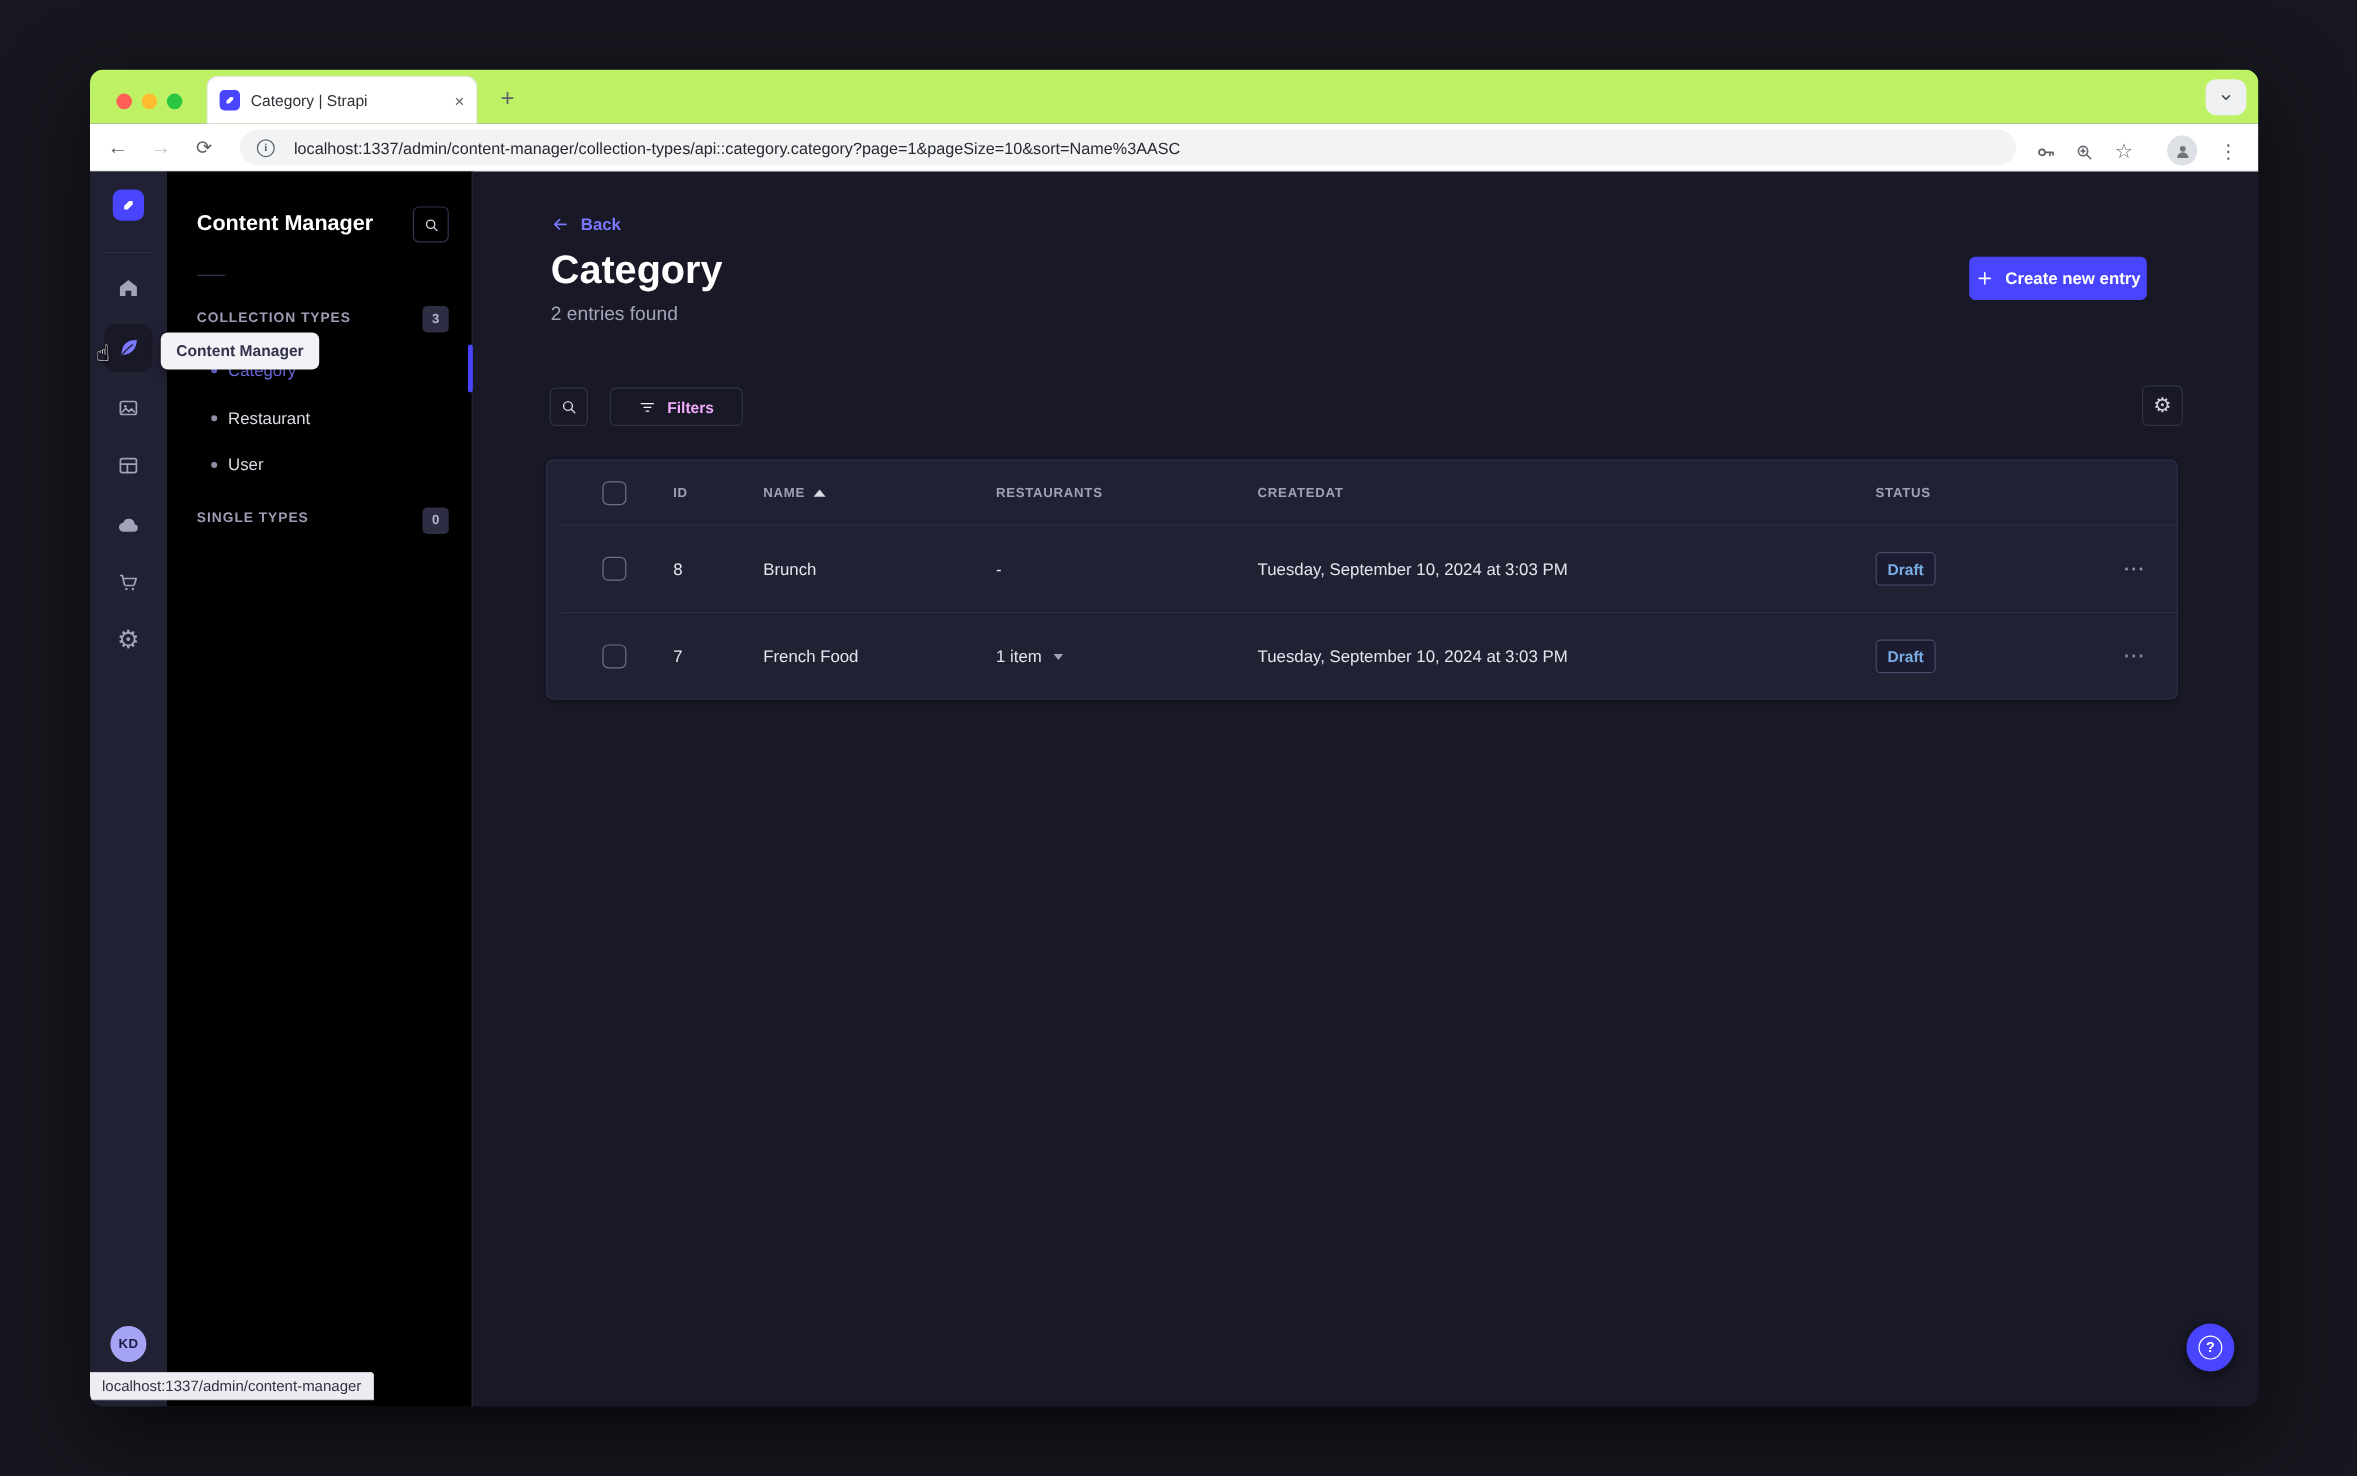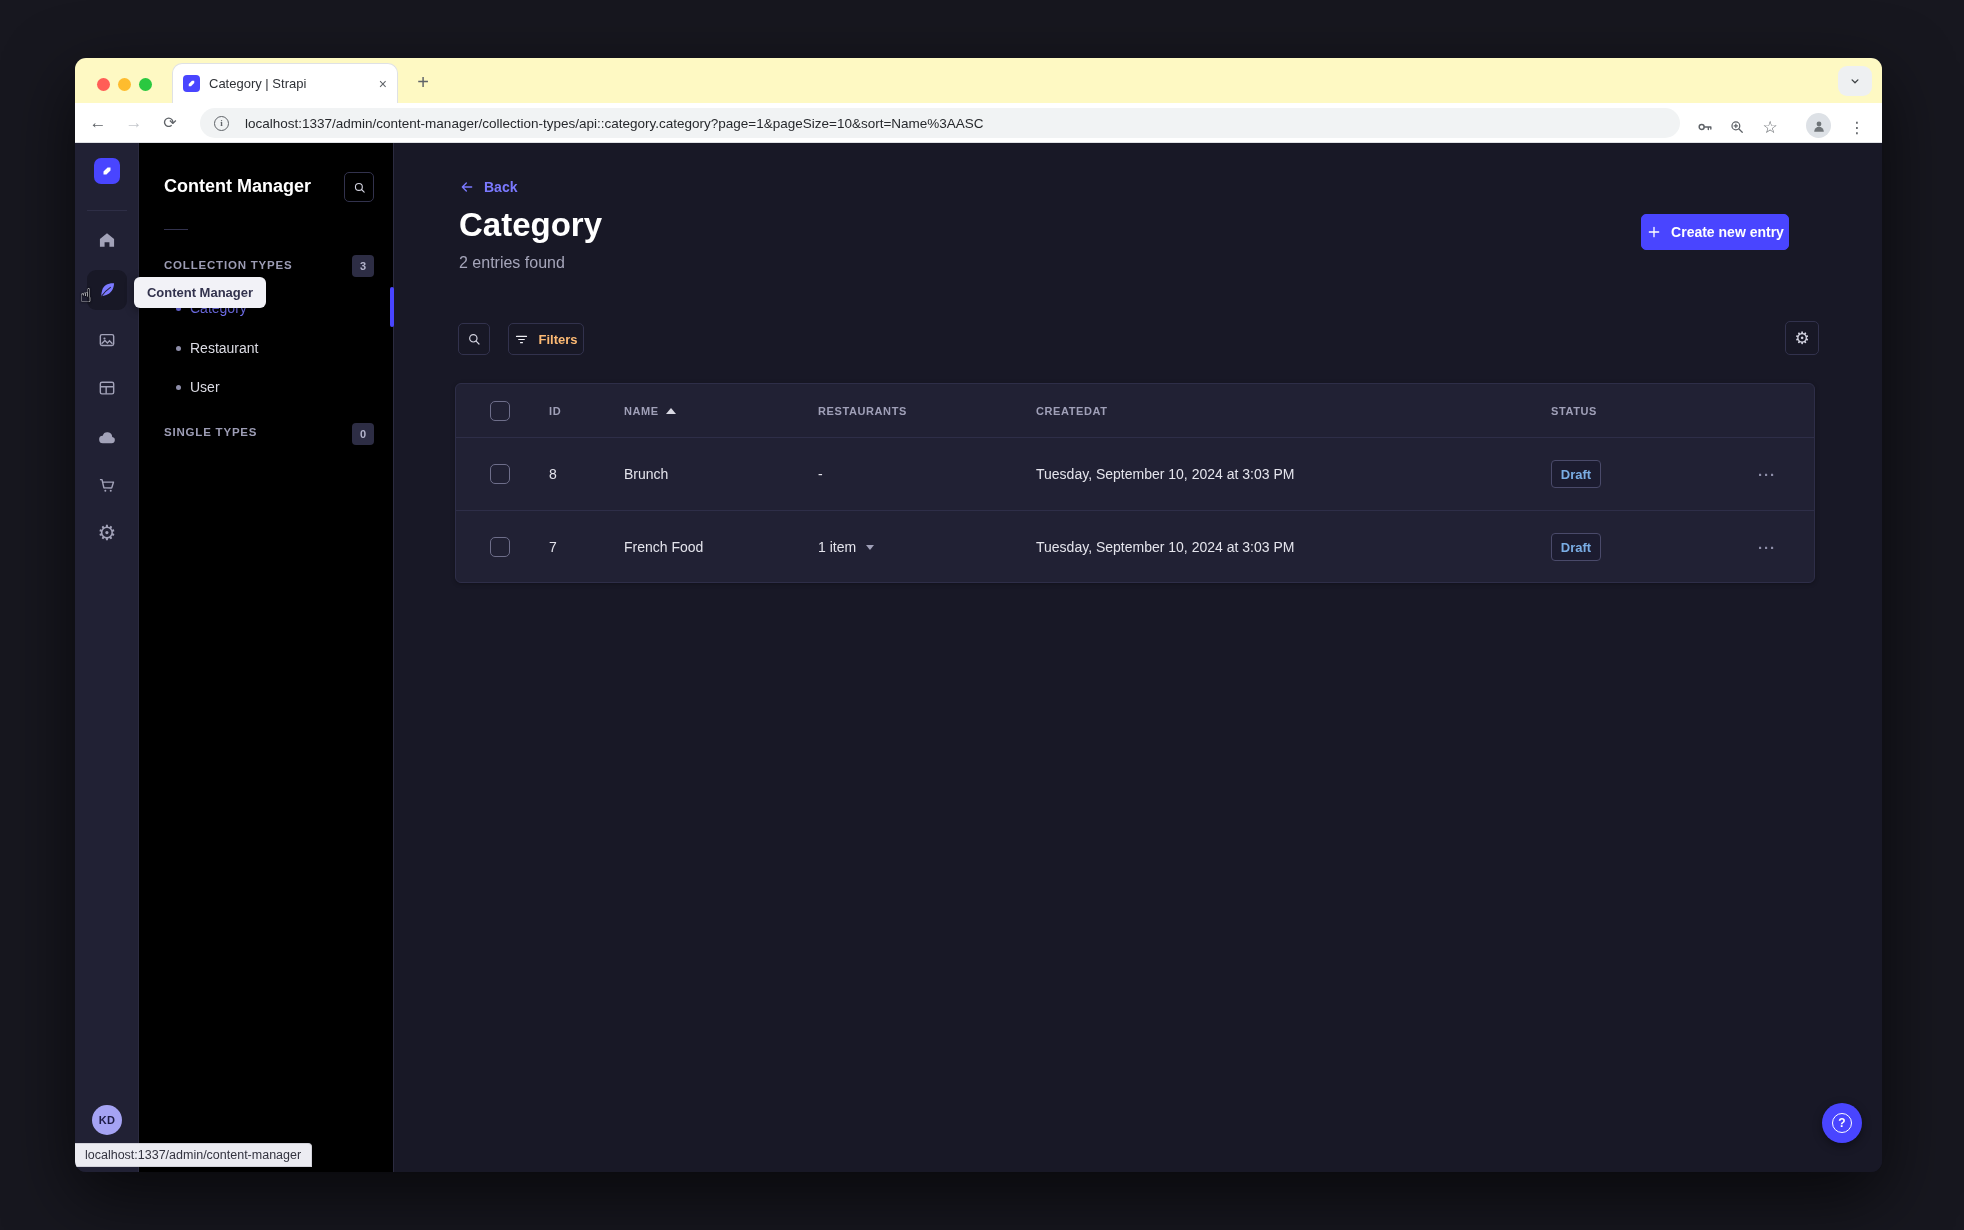--- a/index.html
+++ b/index.html
@@ -10,21 +10,21 @@
     font-family:"Liberation Sans","DejaVu Sans",sans-serif;
     position:relative; overflow:hidden;
     -webkit-font-smoothing:antialiased;
   }
   .window {
     position:absolute; left:75px; top:58px; width:1807px; height:1114px;
     border-radius:11px; overflow:hidden; background:#181826;
     box-shadow:0 24px 70px rgba(0,0,0,.65);
   }
   
-  .tabstrip { position:absolute; left:0; top:0; width:100%; height:45px; background:#fef9c3; }
+  .tabstrip { position:absolute; left:0; top:0; width:100%; height:45px; background:#bef264; }
   .traffic { position:absolute; left:22px; top:20px; display:flex; gap:8px; }
   .light { width:13px; height:13px; border-radius:50%; display:inline-block; }
   .light.red   { background:#ff5e57; }
   .light.yellow{ background:#febc2e; }
   .light.green { background:#2ac840; }
   .tab {
     position:absolute; left:97px; top:5px; width:226px; height:40px;
     background:#fff; border:1px solid #dfe1e5; border-bottom:none;
     border-radius:10px 10px 0 0; display:flex; align-items:center; padding:0 10px;
   }
@@ -97,28 +97,28 @@
   .back-link { position:absolute; left:65px; top:36px; display:flex; align-items:center; gap:9px;
     color:#7b79ff; font-size:14px; font-weight:600; }
   .page-title { position:absolute; left:65px; top:63px; font-size:33px; font-weight:700; color:#ffffff; }
   .page-subtitle { position:absolute; left:65px; top:111px; font-size:16px; color:#a5a5ba; }
   .create-btn { position:absolute; left:1247px; top:71px; width:148px; height:36px; background:#4945ff;
     border:1px solid #4945ff; border-radius:5px; color:#fff; font-size:14px; font-weight:600;
     display:flex; align-items:center; justify-content:center; gap:9px; }
   .sbtn { border:1px solid #32324d; border-radius:5px; background:transparent;
     display:flex; align-items:center; justify-content:center; }
   .search-btn { position:absolute; left:64px; top:180px; width:32px; height:32px; }
-  .filters-btn { position:absolute; left:114px; top:180px; width:76px; height:32px; gap:9px;
-    color:#fdba74; font-size:13px; font-weight:600; }
+  .filters-btn { position:absolute; left:114px; top:180px; width:111px; height:32px; gap:9px;
+    color:#f0abfc; font-size:13px; font-weight:600; }
   .gear-btn { position:absolute; left:1391px; top:178px; width:34px; height:34px; color:#d3d3e0;
     font-size:17px; font-family:"DejaVu Sans",sans-serif; }
   .card { position:absolute; left:61px; top:240px; width:1360px; height:200px; background:#212134;
     border:1px solid #2e2e48; border-radius:6px; box-shadow:0 1px 4px rgba(0,0,0,.3); overflow:hidden; }
   .trow { display:grid; grid-template-columns:59px 75px 194px 218px 515px 195px 1fr;
-    align-items:center; padding-left:34px; height:73px; border-top:1px solid #2e2e48; }
+    align-items:center; padding-left:34px; height:73px; border-top:1px solid #2e2e48;margin-left:12px; }
   .trow.thead { height:53px; border-top:none; }
   .th { font-size:11px; font-weight:700; letter-spacing:.6px; color:#a0a0b8; display:flex; align-items:center; gap:7px; }
   .td { font-size:14px; color:#e4e4ec; display:flex; align-items:center; gap:7px; }
   .checkbox { width:20px; height:20px; border:1px solid #6e6e8a; border-radius:5px; background:transparent; }
   .sort-asc { width:0; height:0; border-left:5px solid transparent; border-right:5px solid transparent;
     border-bottom:6px solid #d9d9e3; display:inline-block; }
   .chev-down { width:0; height:0; border-left:4.5px solid transparent; border-right:4.5px solid transparent;
     border-top:5px solid #a0a0b8; display:inline-block; margin-left:3px; }
   .badge-draft { width:50px; height:28px; border:1px solid #4a4a6a; border-radius:4px; background:#1c1c30;
     color:#7aade4; font-size:13px; font-weight:700; display:flex; align-items:center; justify-content:center; }

